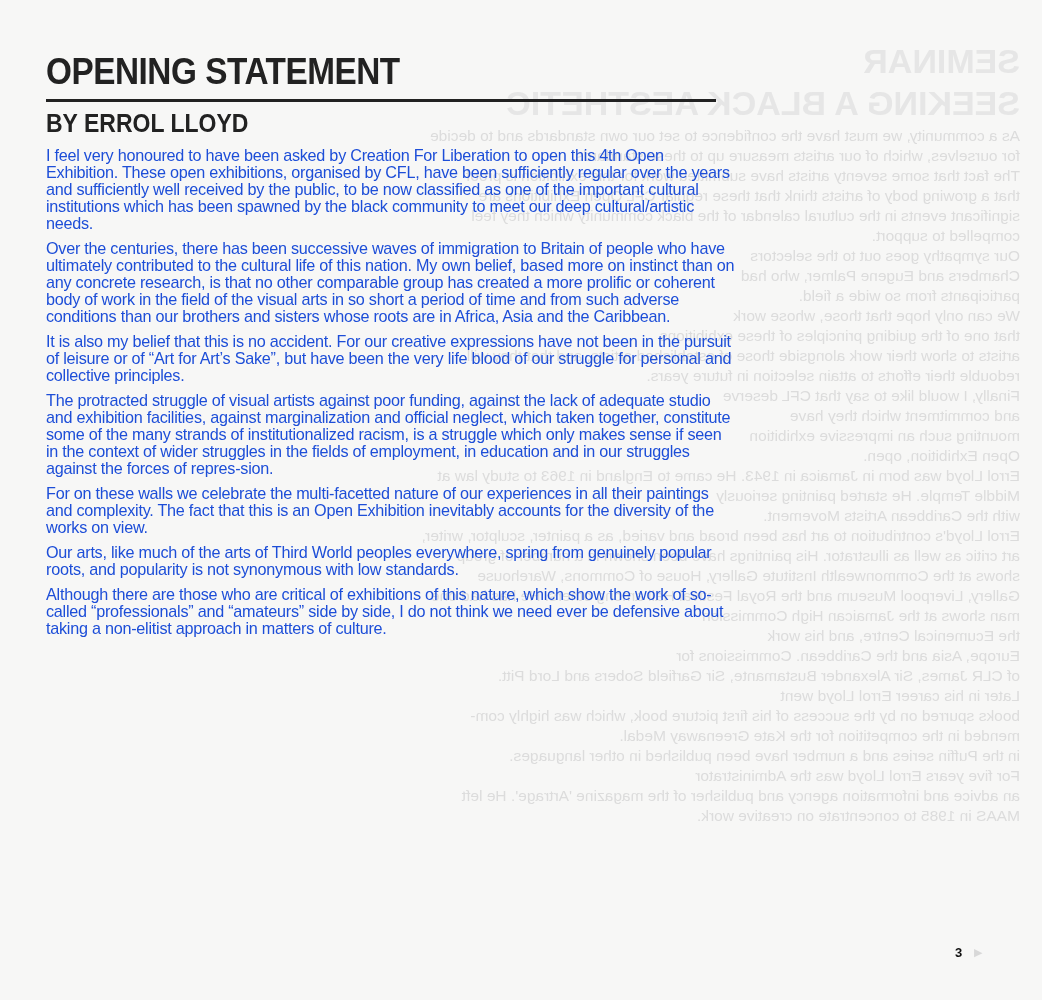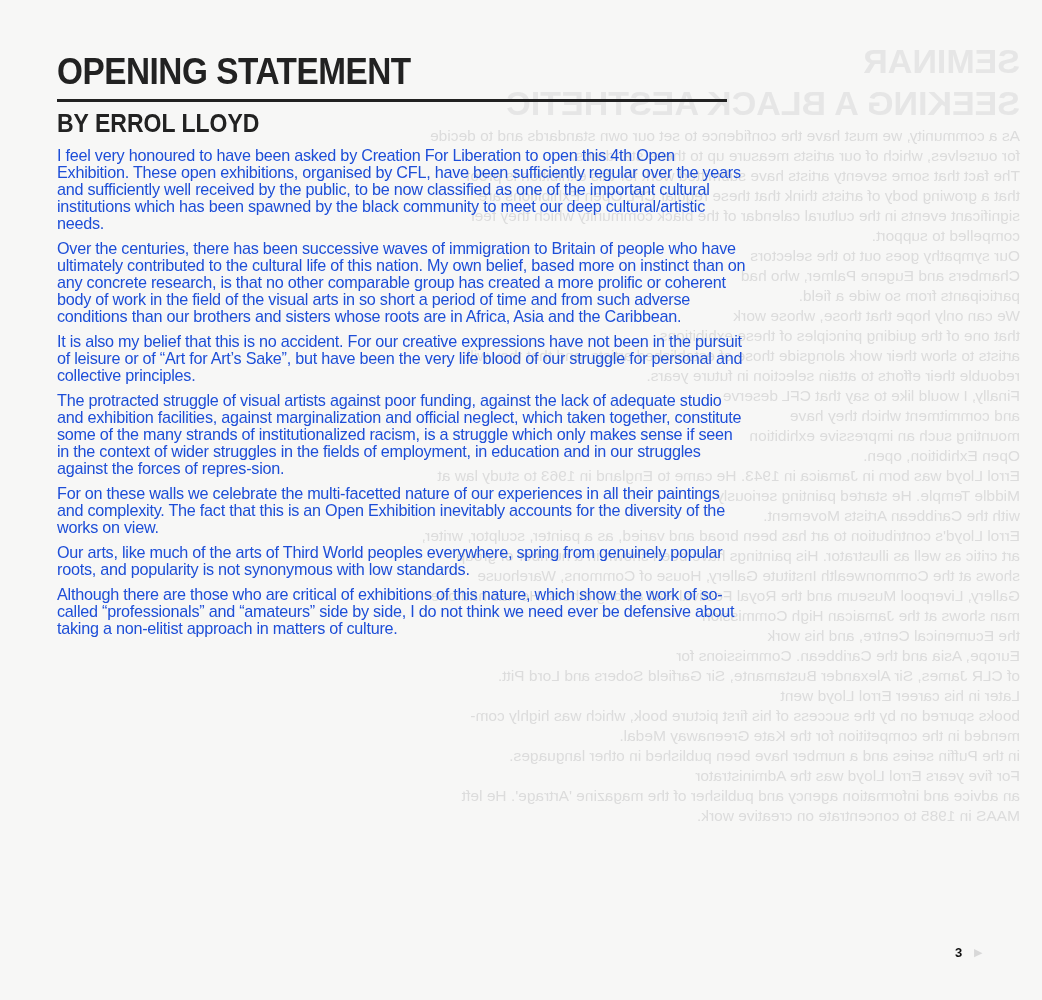--- a/index.html
+++ b/index.html
@@ -13,21 +13,21 @@
   .ghost {
     position: absolute; left: 330px; top: 42px; width: 690px;
     transform: scaleX(-1);
     color: #dcdcdc; font-size: 15.5px; line-height: 20px;
     font-family: "Liberation Sans", sans-serif;
     pointer-events: none; user-select: none;
   }
   .ghost p { margin: 0 0 8px 0; }
   .ghost .gh { font-size: 34px; font-weight: bold; color: #e6e6e6; line-height: 38px; margin-bottom: 4px;}
   .page {
-    position: absolute; left: 46px; top: 50px; width: 680px; margin-left: 11px;
+    position: absolute; left: 46px; top: 50px; width: 680px;
   }
   .title {
     font-family: "Liberation Sans", sans-serif;
     font-weight: bold; font-size: 37px; letter-spacing: -0.5px;
     transform: scaleX(0.9); transform-origin: left;
     color: #222; margin: 0; line-height: 44px;
   }
   .rule {
     width: 670px; height: 3px; background: #222; margin-top: 5px; margin-bottom: 6px;
   }

